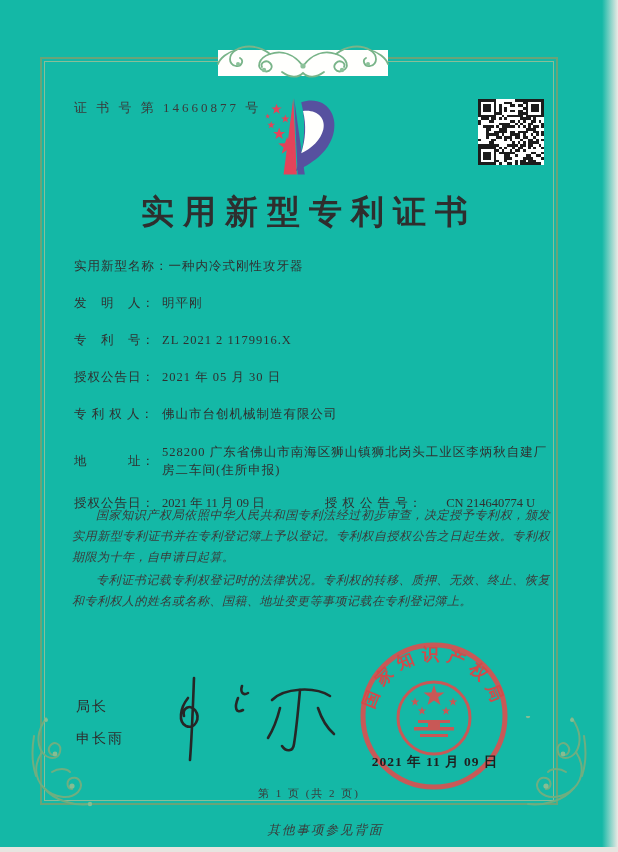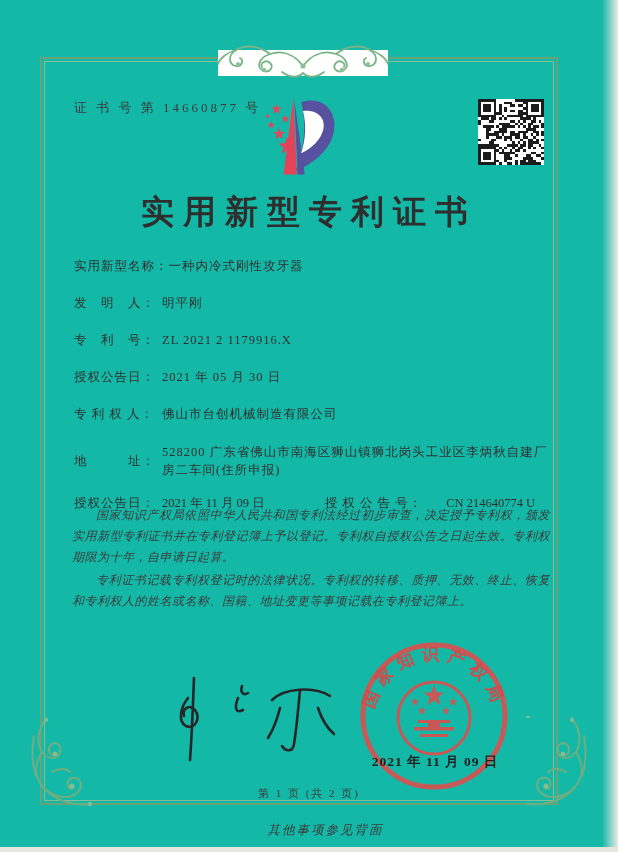--- a/index.html
+++ b/index.html
@@ -499,20 +499,24 @@
         <span>CN 214640774 U</span>
       </span>
     </div>
   </div>
 
   <div class="paragraphs">
     <p>国家知识产权局依照中华人民共和国专利法经过初步审查，决定授予专利权，颁发实用新型专利证书并在专利登记簿上予以登记。专利权自授权公告之日起生效。专利权期限为十年，自申请日起算。</p>
     <p>专利证书记载专利权登记时的法律状况。专利权的转移、质押、无效、终止、恢复和专利权人的姓名或名称、国籍、地址变更等事项记载在专利登记簿上。</p>
   </div>
 
+  <div class="sig-block">
+    <div>局长</div>
+    <div class="sig-name">申长雨</div>
+  </div>
 
   <svg class="sig-hand" width="176" height="108" viewBox="0 0 176 108">
     <g stroke="#262626" fill="none" stroke-width="2.6" stroke-linecap="round">
       <path d="M26 14 C25 40 24 70 22 96"></path>
       <path d="M20 34 C12 44 10 58 18 62 C27 66 33 54 27 46 C22 40 14 44 16 52"></path>
       <path d="M70 34 C66 44 68 50 75 46"></path>
       <path d="M74 22 C72 28 75 32 80 29"></path>
       <path d="M104 36 C116 24 146 22 162 32"></path>
       <path d="M132 26 C130 48 128 68 126 80 C125 88 118 88 114 82"></path>
       <path d="M112 44 C109 56 105 66 100 74"></path>

